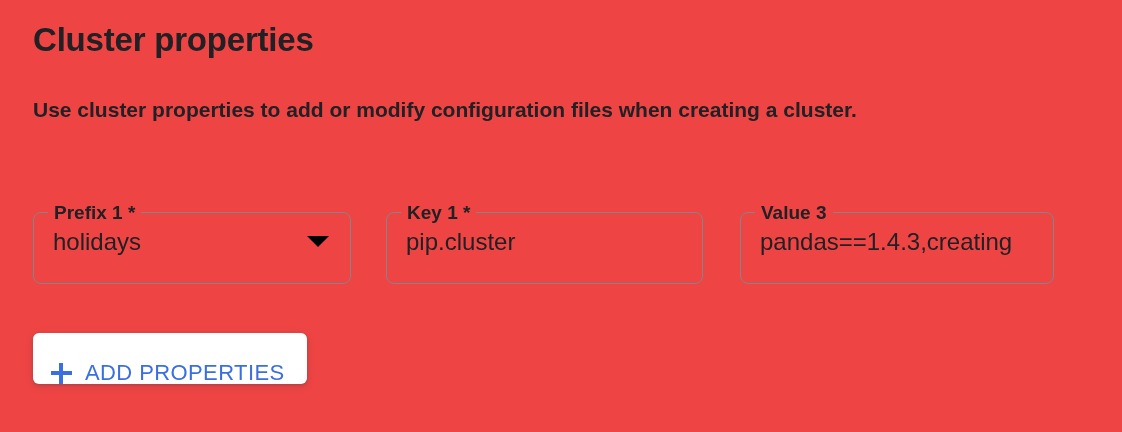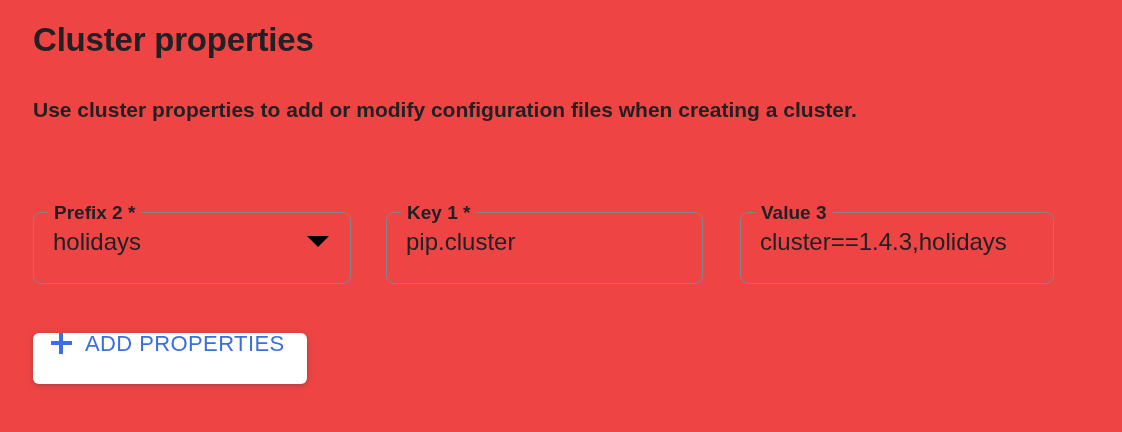--- a/index.html
+++ b/index.html
@@ -114,21 +114,21 @@
   }
 
   
   .add-btn {
     position: absolute;
     left: 33px;
     top: 333px;
     height: 51px;
     padding: 0 22px 0 18px;
     display: flex;
-    align-items: flex-start;
+    align-items: flex-end;
     gap: 13px;
     background: #ffffff;
     border: none;
     border-radius: 6px;
     box-shadow: 0 1px 3px 0 rgba(60,64,67,0.30), 0 2px 6px 2px rgba(60,64,67,0.10);
     cursor: pointer;
     font-family: "Liberation Sans", sans-serif;
   }
   .plus-icon {
     position: relative;
@@ -165,38 +165,38 @@
 <div class="page">
 
   <h1 class="page-title">Cluster properties</h1>
 
   <p class="page-desc">Use cluster properties to add or modify configuration files when creating a cluster.</p>
 
   <div class="form-row">
 
     <div class="field field-f1">
       <fieldset class="outline">
-        <legend>Prefix 2 *</legend>
+        <legend>Prefix 1 *</legend>
       </fieldset>
       <div class="field-value">holidays</div>
       <span class="caret-icon"></span>
     </div>
 
     <div class="field field-f2">
       <fieldset class="outline">
         <legend>Key 1 *</legend>
       </fieldset>
       <div class="field-value">pip.cluster</div>
     </div>
 
     <div class="field field-f3">
       <fieldset class="outline">
         <legend>Value 3</legend>
       </fieldset>
-      <div class="field-value">cluster==1.4.3,holidays</div>
+      <div class="field-value">pandas==1.4.3,creating</div>
     </div>
 
   </div>
 
   <button class="add-btn">
     <span class="plus-icon"></span>
     <span class="add-btn-label">ADD PROPERTIES</span>
   </button>
 
 </div>

